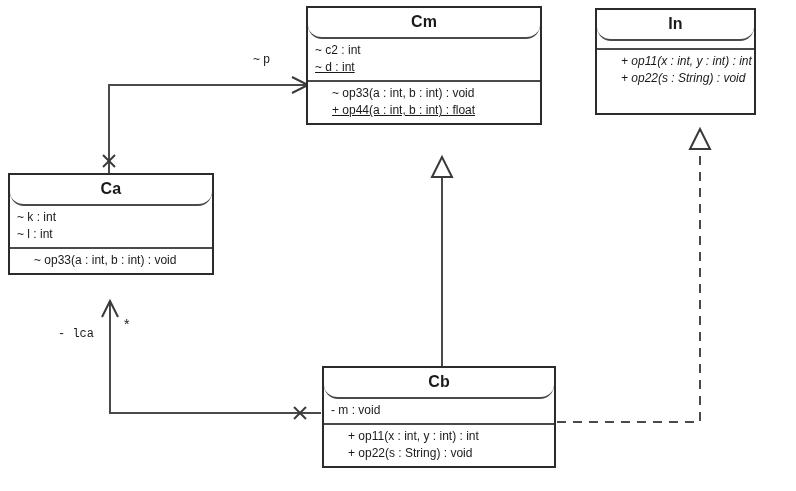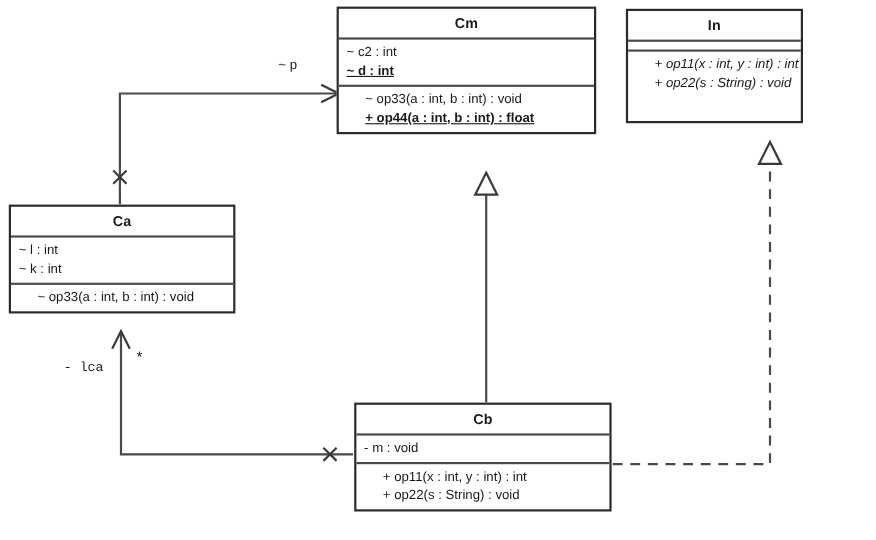--- a/index.html
+++ b/index.html
@@ -33,32 +33,32 @@
     border-bottom: 2px solid #4a4a4a;
     padding: 3px 7px 4px 7px;
   }
   .uml-class .compartment.last {
     border-bottom: none;
     padding-left: 24px;
   }
   .uml-class .name-compartment {
     text-align: center;
     font-weight: bold;
-    font-size: 13px;
+    font-size: 16px;
     padding: 5px 4px 6px 4px;
     letter-spacing: 0.2px;
+    border-radius: 14px;
   }
   .member {
     font-size: 12px;
     line-height: 17px;
     white-space: nowrap;
   }
   .member.static-member {
     text-decoration: underline;
-    font-weight: bold;
   }
   .member.italic-member {
     font-style: italic;
   }
   .empty-compartment {
     height: 9px;
     padding: 0;
   }
   .edge-label {
     position: absolute;
@@ -128,34 +128,34 @@
     <div class="compartment">
       <div class="member">~ c2 : int</div>
       <div class="member static-member">~ d : int</div>
     </div>
     <div class="compartment last">
       <div class="member">~ op33(a : int, b : int) : void</div>
       <div class="member static-member">+ op44(a : int, b : int) : float</div>
     </div>
   </div>
 
-  <div class="uml-class" style="left:569px; top:8px; width:161px;">
+  <div class="uml-class" style="left:595px; top:8px; width:161px;">
     <div class="compartment name-compartment">In</div>
     <div class="compartment empty-compartment"></div>
     <div class="compartment last" style="padding-bottom:26px;">
       <div class="member italic-member">+ op11(x : int, y : int) : int</div>
       <div class="member italic-member">+ op22(s : String) : void</div>
     </div>
   </div>
 
-  <div class="uml-class" style="left:8px; top:186px; width:206px;">
+  <div class="uml-class" style="left:8px; top:173px; width:206px;">
     <div class="compartment name-compartment">Ca</div>
     <div class="compartment">
+      <div class="member">~ k : int</div>
       <div class="member">~ l : int</div>
-      <div class="member">~ k : int</div>
     </div>
     <div class="compartment last">
       <div class="member">~ op33(a : int, b : int) : void</div>
     </div>
   </div>
 
   <div class="uml-class" style="left:322px; top:366px; width:234px;">
     <div class="compartment name-compartment">Cb</div>
     <div class="compartment">
       <div class="member">- m : void</div>

